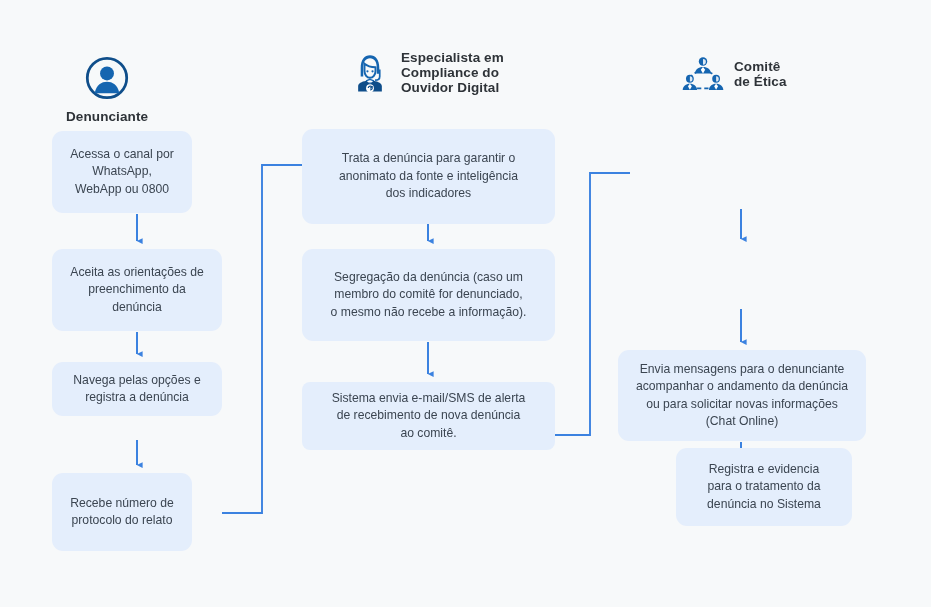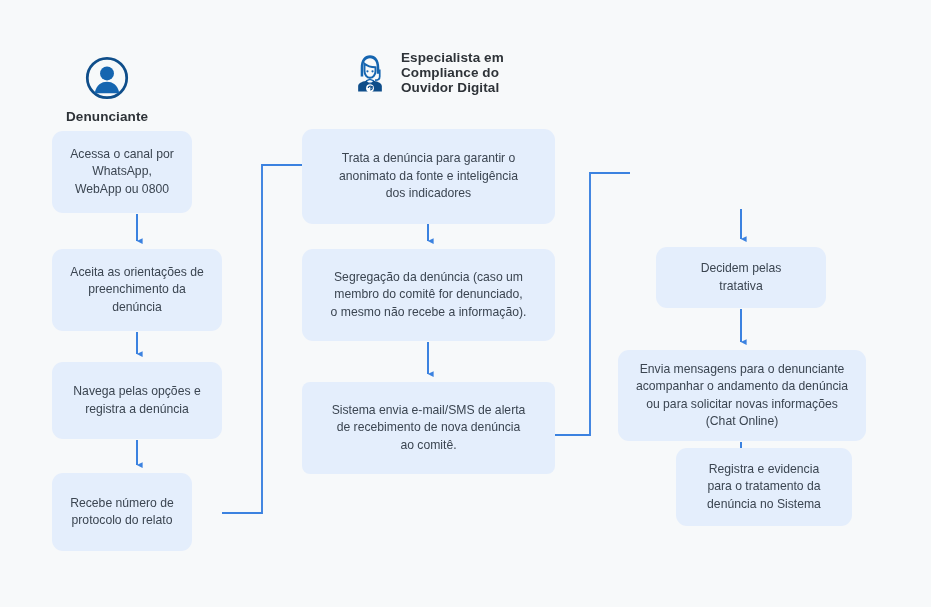--- a/index.html
+++ b/index.html
@@ -132,60 +132,79 @@
       <path d="M10,48 L10,41.5 C10,38.5 14,36.3 19.5,35.2 L24,39 L28.5,35.2 C34,36.3 38,38.5 38,41.5 L38,48 Z" fill="#0f4e8a"></path>
       <circle cx="24" cy="44" r="4.6" fill="#ffffff"></circle>
       <path d="M22,43.7 a2.3,2.3 0 1,1 2.2,2.3" fill="none" stroke="#0f4e8a" stroke-width="1.5"></path>
       <line x1="24.2" y1="44.2" x2="27" y2="41.5" stroke="#0f4e8a" stroke-width="1.5"></line>
     </svg>
     <div class="lane-title">Especialista em
 Compliance do
 Ouvidor Digital</div>
   </div>
 
+  <div class="lane-header" style="left:681px; top:52px;">
+    <svg class="lane-icon" viewBox="0 0 52 48">
+      <path d="M10,29 A19,19 0 0 1 42,29" fill="none" stroke="#1565b0" stroke-width="2" stroke-dasharray="5 3.5"></path>
+      <line x1="19" y1="41" x2="33" y2="41" stroke="#1565b0" stroke-width="2" stroke-dasharray="5 3.5"></line>
+
+      <circle cx="26" cy="9.2" r="5" fill="#1565b0"></circle>
+      <path d="M26,6.2 a3.4,3.4 0 0 1 3.4,3.4 a3.4,3.4 0 0 1 -3.4,3.4 Z" fill="#ffffff" opacity="0.85"></path>
+      <path d="M16.5,23.5 C16.5,18.6 20.8,15.6 26,15.6 C31.2,15.6 35.5,18.6 35.5,23.5 Z" fill="#1565b0"></path>
+      <path d="M26,15.8 L23.4,19 L26,23.4 L28.6,19 Z" fill="#ffffff"></path>
+
+      <circle cx="10.5" cy="29.6" r="4.6" fill="#1565b0"></circle>
+      <path d="M10.5,26.8 a3.1,3.1 0 0 1 3.1,3.1 a3.1,3.1 0 0 1 -3.1,3.1 Z" fill="#ffffff" opacity="0.85"></path>
+      <path d="M2,43 C2,38.3 5.9,35.4 10.5,35.4 C15.1,35.4 19,38.3 19,43 Z" fill="#1565b0"></path>
+      <path d="M10.5,35.6 L8.2,38.5 L10.5,42.5 L12.8,38.5 Z" fill="#ffffff"></path>
+
+      <circle cx="41.5" cy="29.6" r="4.6" fill="#1565b0"></circle>
+      <path d="M41.5,26.8 a3.1,3.1 0 0 1 3.1,3.1 a3.1,3.1 0 0 1 -3.1,3.1 Z" fill="#ffffff" opacity="0.85"></path>
+      <path d="M33,43 C33,38.3 36.9,35.4 41.5,35.4 C46.1,35.4 50,38.3 50,43 Z" fill="#1565b0"></path>
+      <path d="M41.5,35.6 L39.2,38.5 L41.5,42.5 L43.8,38.5 Z" fill="#ffffff"></path>
+    </svg>
+    <div class="lane-title">Comitê
+de Ética</div>
+  </div>
 
   <div class="node" style="left:52px; top:131px; width:140px; height:82px;">
     <div class="node-text">Acessa o canal por
 WhatsApp,
 WebApp ou 0800</div>
   </div>
   <div class="node" style="left:52px; top:249px; width:170px; height:82px;">
     <div class="node-text">Aceita as orientações de
 preenchimento da
 denúncia</div>
   </div>
-  <div class="node" style="left:52px; top:362px; width:170px; height:77px;">
+  <div class="node" style="left:52px; top:362px; width:170px; height:54px;">
     <div class="node-text">Navega pelas opções e
 registra a denúncia</div>
   </div>
   <div class="node" style="left:52px; top:473px; width:140px; height:78px;">
     <div class="node-text">Recebe número de
 protocolo do relato</div>
   </div>
 
   <div class="node" style="left:302px; top:129px; width:253px; height:95px;">
     <div class="node-text">Trata a denúncia para garantir o
 anonimato da fonte e inteligência
 dos indicadores</div>
   </div>
   <div class="node" style="left:302px; top:249px; width:253px; height:92px;">
     <div class="node-text">Segregação da denúncia (caso um
 membro do comitê for  denunciado,
 o mesmo não recebe  a informação).</div>
   </div>
-  <div class="node" style="left:302px; top:382px; width:253px; height:92px;border-radius:8px;">
+  <div class="node" style="left:302px; top:382px; width:253px; height:68px;border-radius:8px;">
     <div class="node-text">Sistema envia e-mail/SMS de alerta
 de recebimento de nova denúncia
 ao comitê.</div>
   </div>
 
-  <div class="node" style="left:656px; top:247px; width:170px; height:61px;">
-    <div class="node-text">Decidem pelas
-tratativa</div>
-  </div>
   <div class="node" style="left:618px; top:350px; width:248px; height:91px;">
     <div class="node-text">Envia mensagens para o denunciante
 acompanhar o andamento da denúncia
 ou para solicitar novas  informações
 (Chat Online)</div>
   </div>
   <div class="node" style="left:656px; top:448px; width:176px; height:78px;margin-left:20px;">
     <div class="node-text">Registra e evidencia
 para o tratamento da
 denúncia no Sistema</div>

